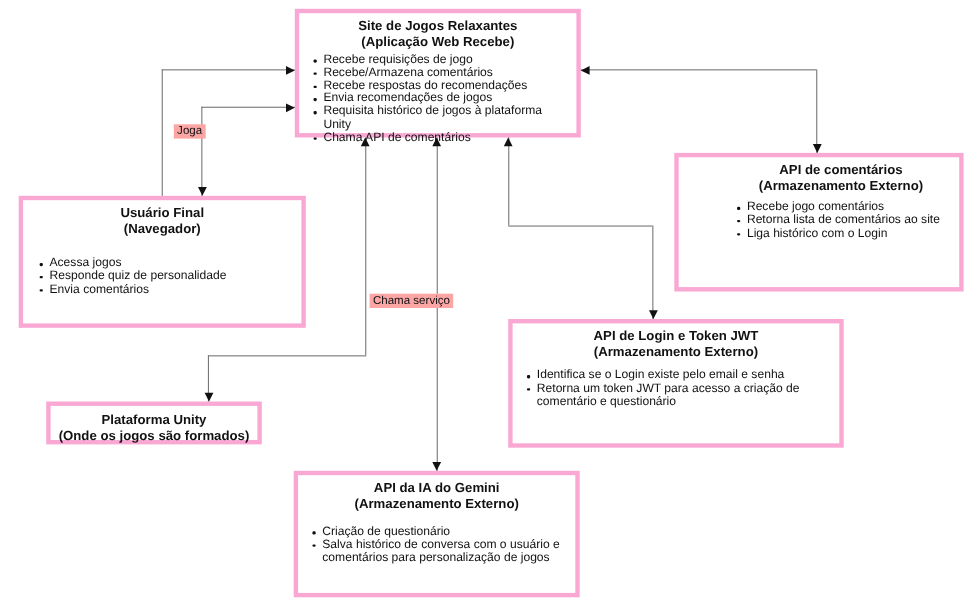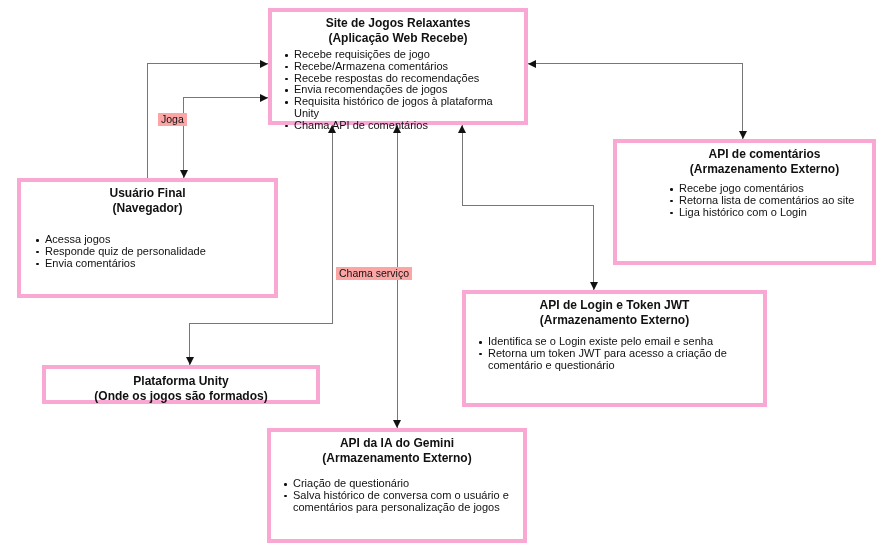--- a/index.html
+++ b/index.html
@@ -83,21 +83,21 @@
       <div data-name="node-title-line">Usuário Final</div>
       <div data-name="node-subtitle">(Navegador)</div>
     </div>
     <ul class="bullets" data-name="node-bullet-list">
       <li data-name="bullet-item">Acessa jogos</li>
       <li data-name="bullet-item">Responde quiz de personalidade</li>
       <li data-name="bullet-item">Envia comentários</li>
     </ul>
   </div>
 
-  <div class="box" data-name="node-unity" style="left:42px;top:365px;width:278px;height:39px;">
+  <div class="box" data-name="node-unity" style="left:42px;top:365px;width:196px;height:39px;">
     <div class="box-title" data-name="node-title">
       <div data-name="node-title-line">Plataforma Unity</div>
       <div data-name="node-subtitle">(Onde os jogos são formados)</div>
     </div>
   </div>
 
   <div class="box" data-name="node-gemini-api" style="left:267px;top:428px;width:260px;height:115px;">
     <div class="box-title" data-name="node-title">
       <div data-name="node-title-line">API da IA do Gemini</div>
       <div data-name="node-subtitle">(Armazenamento Externo)</div>

